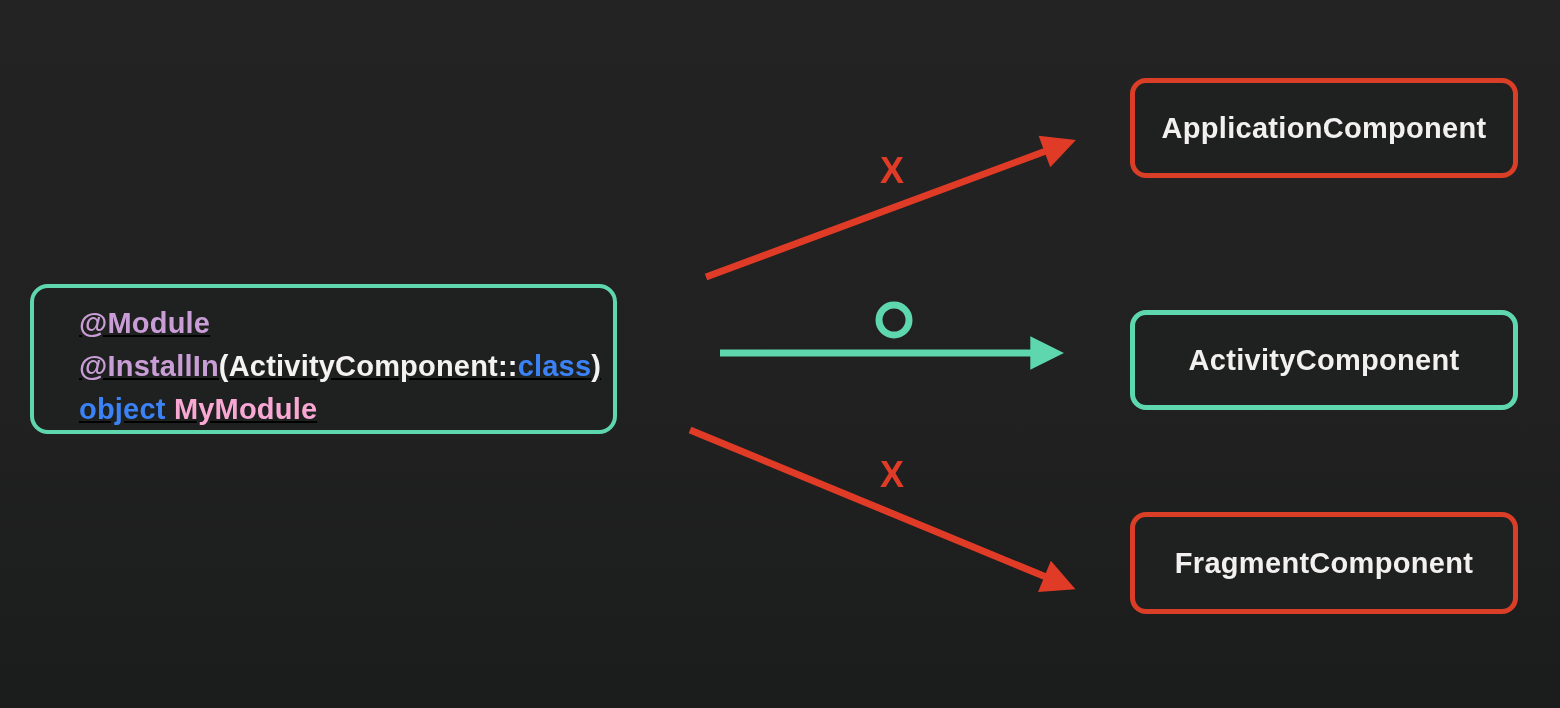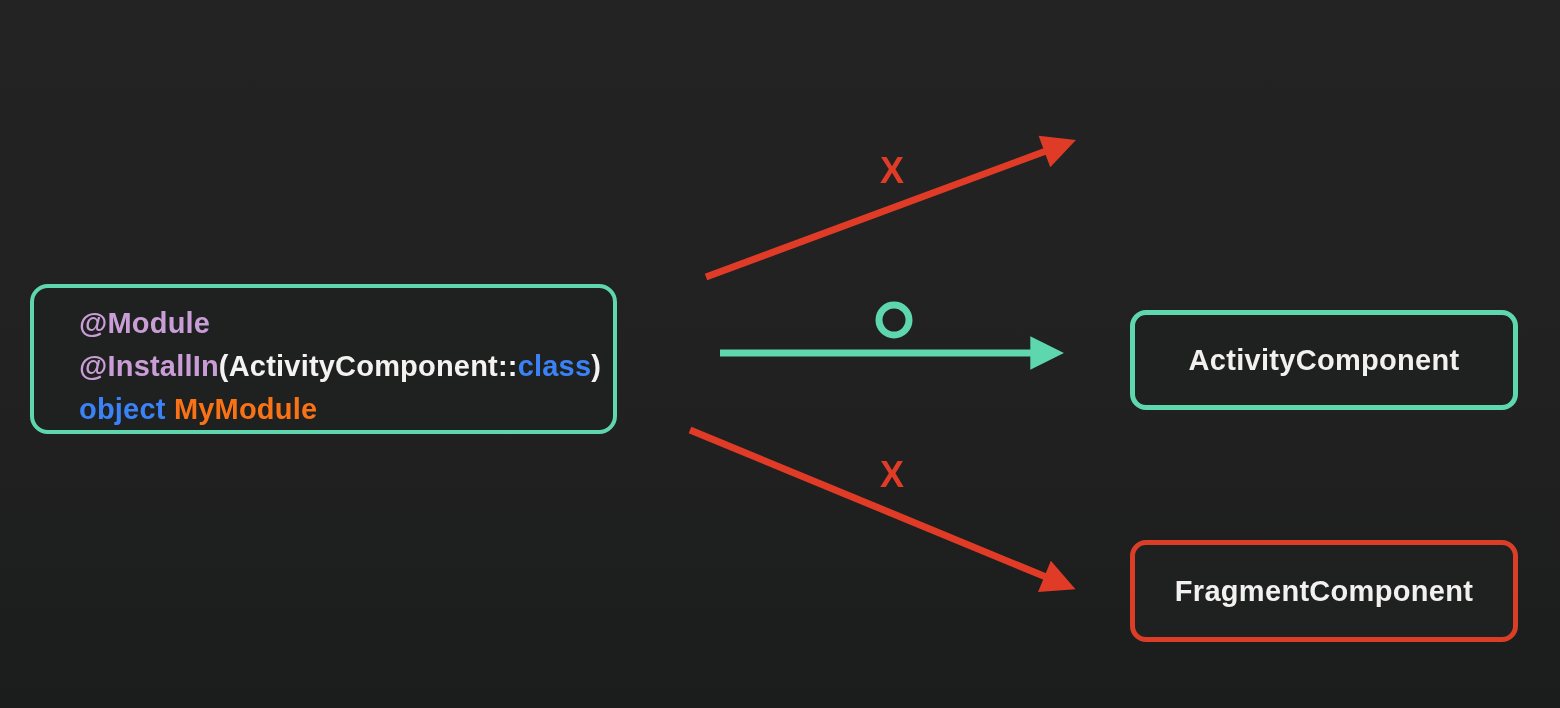--- a/index.html
+++ b/index.html
@@ -15,33 +15,34 @@
   
   .module-box {
     position: absolute;
     left: 30px; top: 284px;
     width: 587px; height: 150px;
     box-sizing: border-box;
     border: 4px solid #5ed7ae;
     border-radius: 18px;
     background: #1f2020;
     padding: 14px 20px 0 45px;
+    text-decoration: underline;
   }
   .code-line {
     font-size: 29px;
     line-height: 43px;
     font-weight: 600;
     color: #ffffff;
     letter-spacing: 0.2px;
     white-space: nowrap;
   }
   .tok-ann   { color: #c99dd6; }
   .tok-plain { color: #f4f3f1; }
   .tok-kw    { color: #3b82f6; }
-  .tok-name  { color: #f97316; font-weight: 700; }
+  .tok-name  { color: #f9a8d4; font-weight: 700; }
 
   
   .target-box {
     position: absolute;
     left: 1130px;
     width: 388px; height: 100px;
     box-sizing: border-box;
     border-radius: 16px;
     background: #1f2020;
     display: flex;
@@ -51,21 +52,21 @@
   .target-box.rejected { border: 5px solid #da3e27; }
   .target-box.allowed  { border: 5px solid #5ed7ae; }
   .target-label {
     font-size: 29px;
     font-weight: 700;
     color: #f2f1ef;
     letter-spacing: 0.3px;
   }
   #box-application { top: 78px; }
   #box-activity    { top: 310px; }
-  #box-fragment    { top: 540px; height: 102px; }
+  #box-fragment    { top: 512px; height: 102px; }
 
   
   svg.arrows {
     position: absolute;
     inset: 0;
     width: 1560px;
     height: 708px;
     pointer-events: none;
   }
 
@@ -118,20 +119,23 @@
     </div>
     <div class="code-line">
       <span class="tok-kw">object</span><span class="tok-plain">&nbsp;</span><span class="tok-name">MyModule</span>
     </div>
   </div>
 
   <div class="mark-x" id="mark-x-top">X</div>
   <div class="mark-o"></div>
   <div class="mark-x" id="mark-x-bottom">X</div>
 
+  <div class="target-box rejected" id="box-application">
+    <span class="target-label">ApplicationComponent</span>
+  </div>
   <div class="target-box allowed" id="box-activity">
     <span class="target-label">ActivityComponent</span>
   </div>
   <div class="target-box rejected" id="box-fragment">
     <span class="target-label">FragmentComponent</span>
   </div>
 
 </div>
 
 </body></html>

